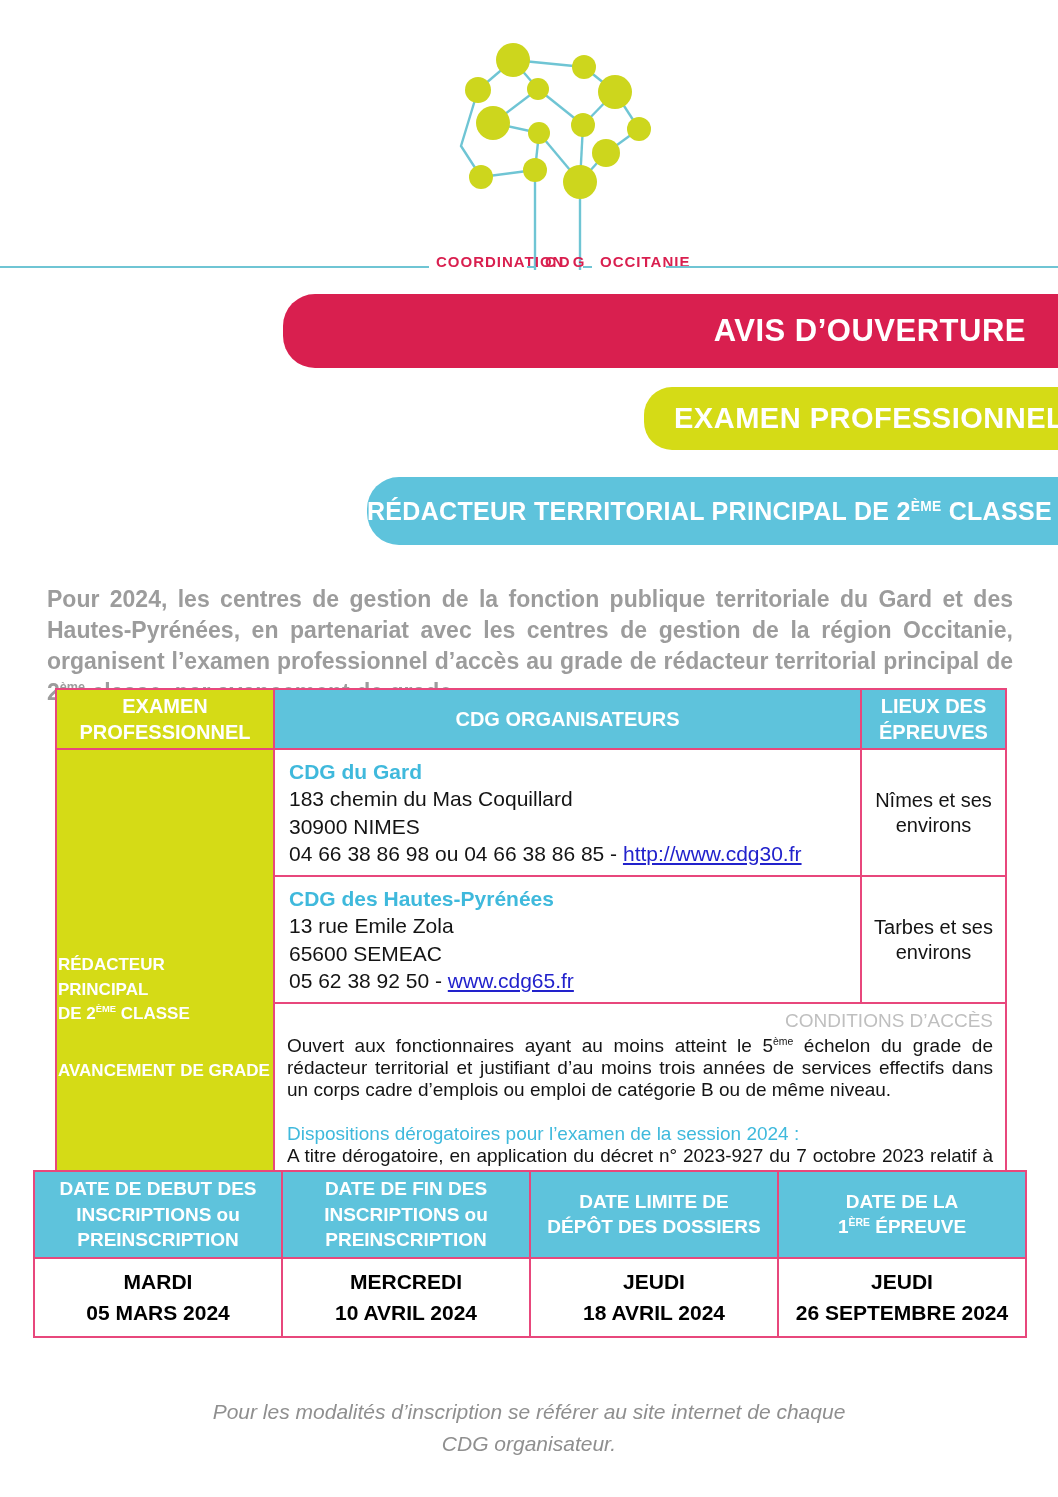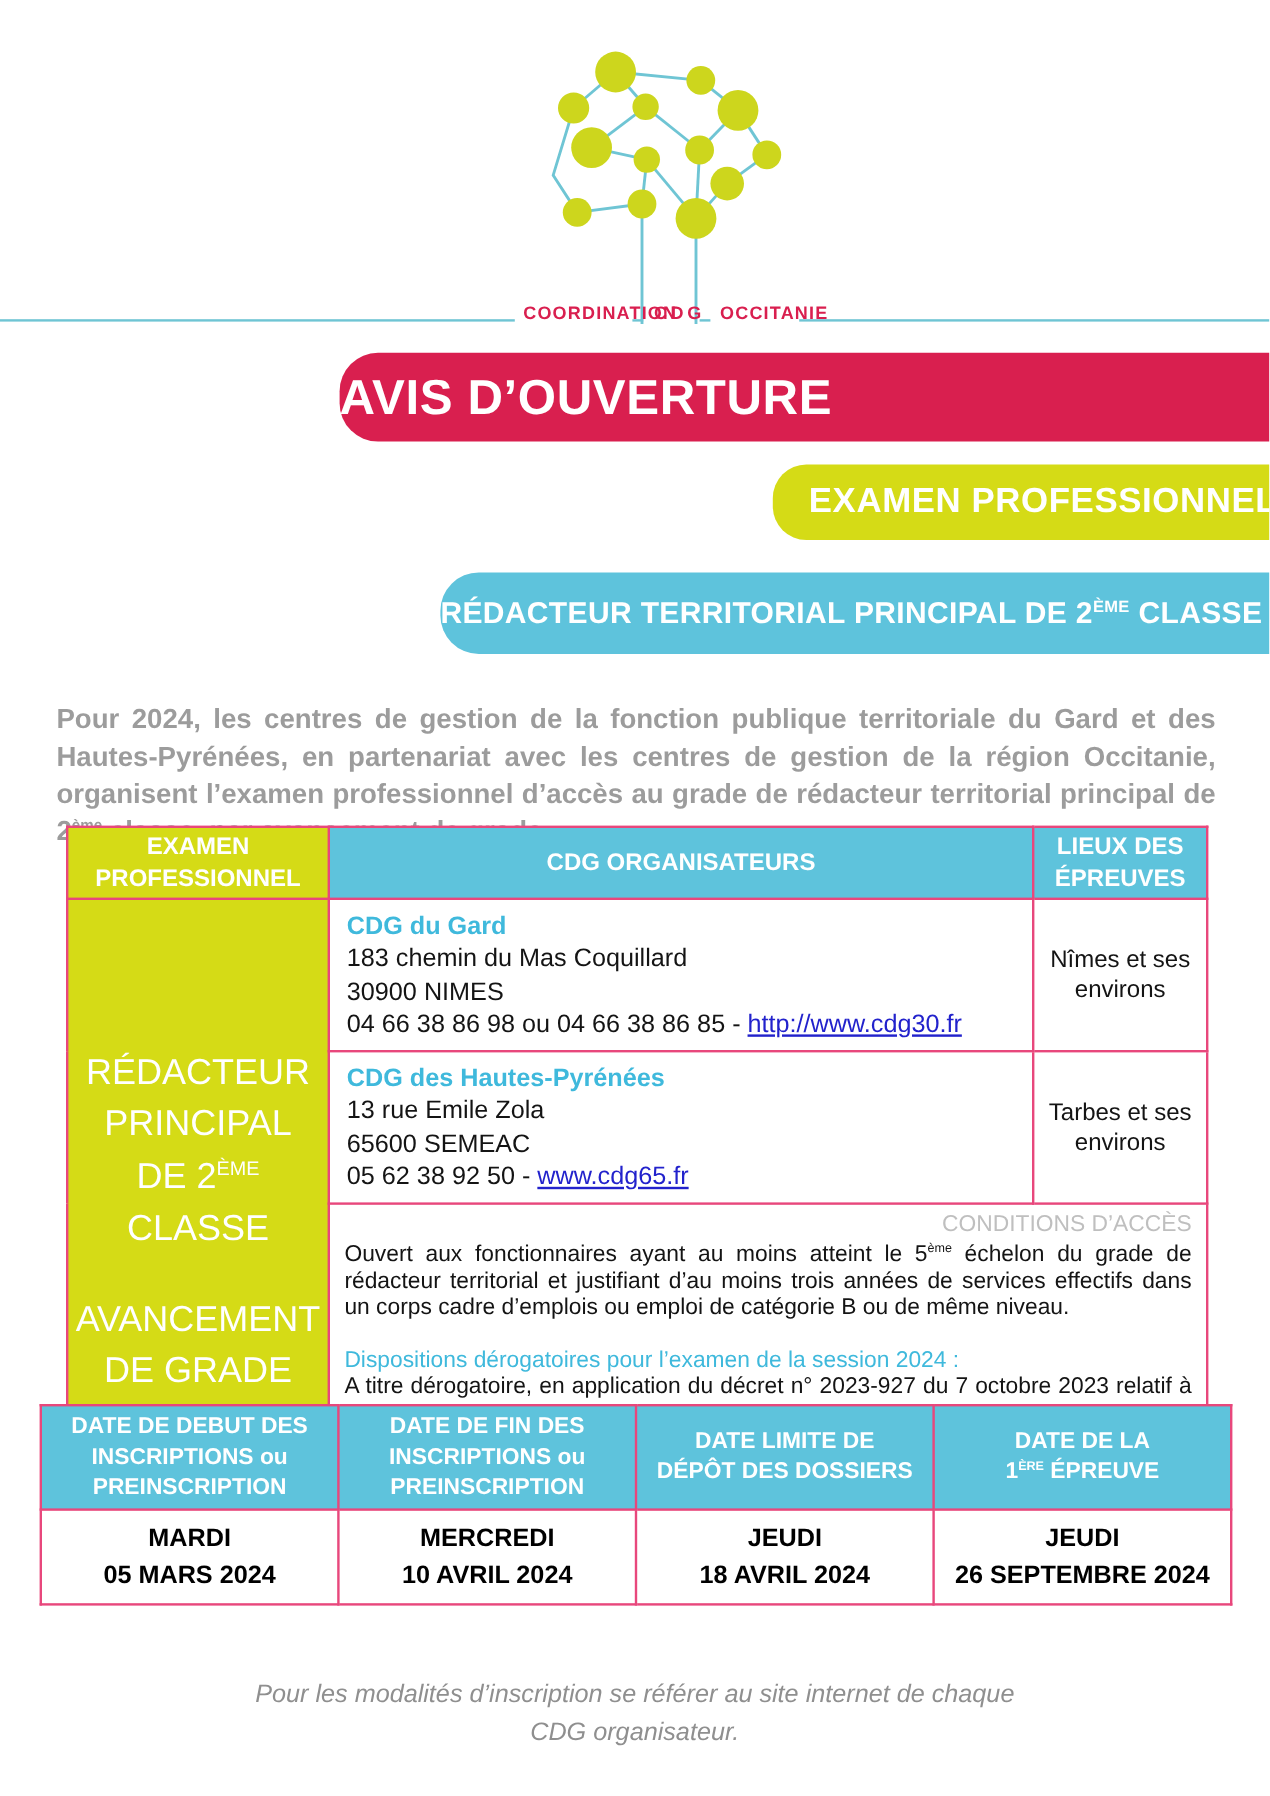--- a/index.html
+++ b/index.html
@@ -11,22 +11,22 @@
   .tree-svg{position:absolute;left:428px;top:26px;width:262px;height:247px;}
   .caption-line{position:absolute;top:266px;height:0;border-top:2px solid #6fc5d4;}
   .caption-label{
     position:absolute;top:253px;color:#d91f4f;font-weight:bold;font-size:15px;
     letter-spacing:1px;white-space:nowrap;
   }
   
   .banner{position:absolute;color:#fff;font-weight:bold;white-space:nowrap;}
   .banner-avis{
     left:283px;top:294px;width:775px;height:74px;background:#d91f4f;
-    border-radius:32px 0 0 32px;font-size:41px;line-height:74px;
-    text-align:left;box-sizing:border-box;padding-right:32px;letter-spacing:0.5px;
+    border-radius:32px 0 0 32px;font-size:31px;line-height:74px;
+    text-align:right;box-sizing:border-box;padding-right:32px;letter-spacing:0.5px;
   }
   .banner-examen{
     left:644px;top:387px;width:414px;height:63px;background:#d5db16;
     border-radius:28px 0 0 28px;font-size:29px;line-height:63px;
     box-sizing:border-box;padding-left:30px;letter-spacing:0.5px;
   }
   .banner-grade{
     left:367px;top:477px;width:691px;height:68px;background:#5ec3dc;
     border-radius:32px 0 0 32px;font-size:25px;line-height:68px;
     text-align:right;box-sizing:border-box;padding-right:44px;letter-spacing:0.3px;
@@ -38,22 +38,22 @@
     color:#9c9c9c;font-weight:bold;font-size:23px;line-height:31px;
     text-align:justify;
   }
   
   table{border-collapse:collapse;table-layout:fixed;}
   .main-table{position:absolute;left:55px;top:688px;width:950px;}
   .main-table td{border:2px solid #e8477c;vertical-align:middle;box-sizing:border-box;}
   .th-yellow{background:#d5db16;color:#fff;font-weight:bold;font-size:20px;text-align:center;line-height:1.3;}
   .th-blue{background:#5ec3dc;color:#fff;font-weight:bold;font-size:20px;text-align:center;line-height:1.3;}
   .exam-cell{
-    background:#d5db16;color:#fff;font-weight:normal;font-size:30px;
-    text-align:center;line-height:1.45;vertical-align:middle;
+    background:#d5db16;color:#fff;font-weight:bold;font-size:17px;
+    text-align:left;line-height:1.45;vertical-align:middle;
   }
   .cdg-cell{background:#fff;padding:8px 14px;font-size:21px;line-height:1.3;color:#141414;vertical-align:middle;}
   .cdg-name{color:#3fb9dc;font-weight:bold;}
   .lieu-cell{background:#fff;text-align:center;font-size:20px;color:#141414;padding:4px 8px;line-height:1.25;}
   .cond-cell{background:#fff;padding:4px 12px 8px 12px;font-size:19px;line-height:1.17;color:#141414;vertical-align:top;}
   .cond-title{text-align:right;color:#bfbfbf;font-weight:normal;font-size:19px;margin:2px 0 2px 0;}
   .cond-p{text-align:justify;margin:0;}
   .cond-sub{color:#3fb9dc;font-weight:normal;margin:22px 0 0 0;}
   .bold-run{font-weight:bold;}
   a.doc-link{color:#2222cc;text-decoration:underline;}

